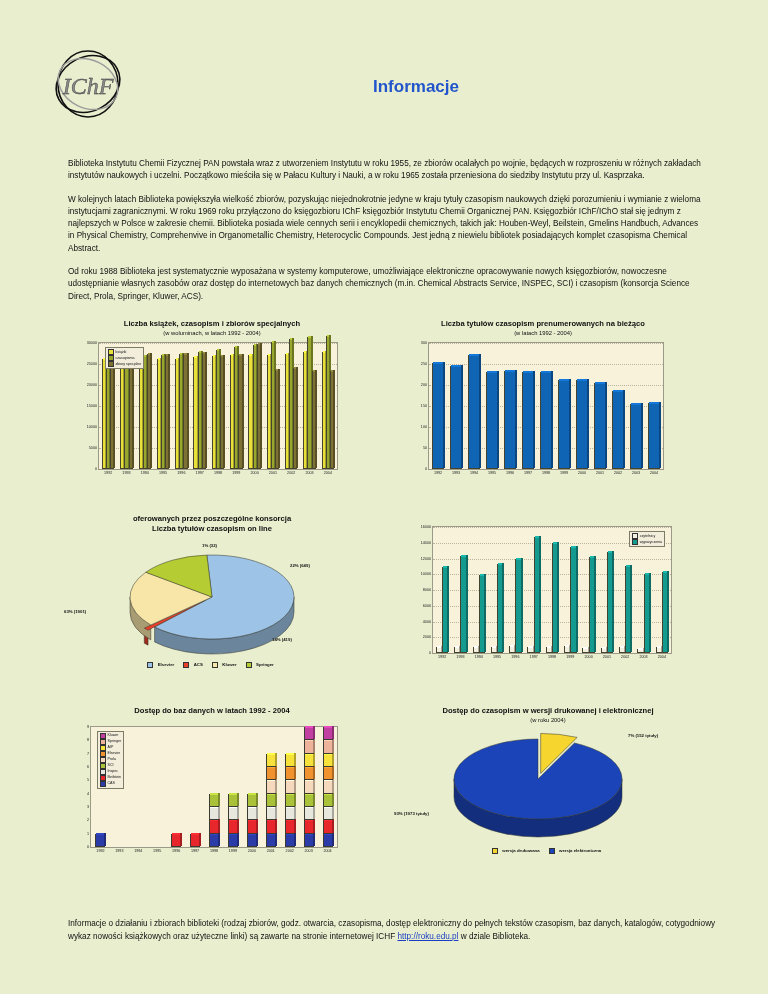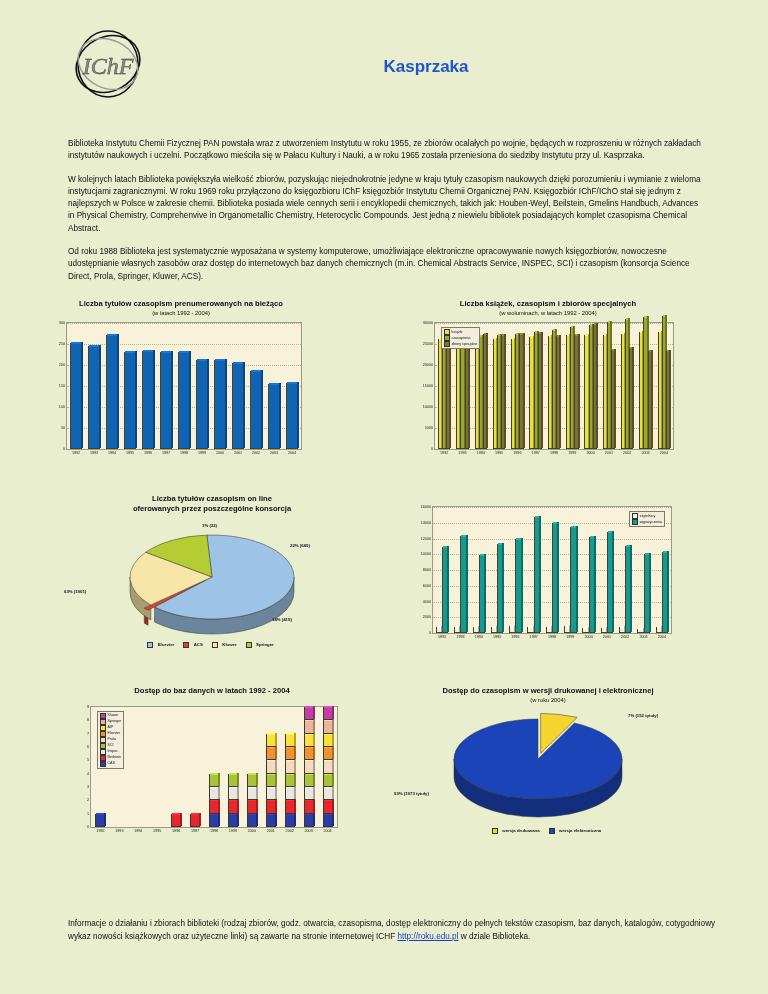--- a/index.html
+++ b/index.html
@@ -7,21 +7,22 @@
     width:768px;height:994px;
     background:#e8eece;
     font-family:"Liberation Sans",sans-serif;
     color:#111;
     overflow:hidden;
     position:relative;
   }
   
   .header{
     display:flex;align-items:center;
-    padding:26px 0 10px 62px;
+    padding:26px 0 10px 42px;
+    margin-top:20px;
   }
   .logo{
     width:92px;height:76px;flex:0 0 92px;
     position:relative;
   }
   .titles{flex:1;text-align:center;padding-right:70px;}
   .t1{
     font-size:30px;font-weight:bold;color:#2b3a9c;
     letter-spacing:.2px;line-height:1.05;
   }
@@ -90,30 +91,234 @@
 <div class="header">
   <div class="logo">
     <svg width="92" height="76" viewBox="0 0 92 76">
       <ellipse cx="46" cy="38" rx="30" ry="33" fill="none" stroke="#111" stroke-width="1.6"></ellipse>
       <ellipse cx="46" cy="38" rx="33" ry="27" fill="none" stroke="#111" stroke-width="1.6" transform="rotate(-28 46 38)"></ellipse>
       <ellipse cx="46" cy="38" rx="31" ry="24" fill="none" stroke="#9b9b9b" stroke-width="1.4" transform="rotate(26 46 38)"></ellipse>
       <text x="46" y="48" text-anchor="middle" font-family="Liberation Serif, serif" font-size="24" font-style="italic" fill="#8a8a8a" stroke="#333" stroke-width=".4">IChF</text>
     </svg>
   </div>
   <div class="titles">
-    <div class="t2">Kasprzaka</div>
+    <div class="t2">Informacje</div>
   </div>
 </div>
 
 <div class="para intro">Biblioteka Instytutu Chemii Fizycznej PAN powstała wraz z utworzeniem Instytutu w roku 1955, ze zbiorów ocalałych po wojnie, będących w rozproszeniu w różnych zakładach instytutów naukowych i uczelni. Początkowo mieściła się w Pałacu Kultury i Nauki, a w roku 1965 została przeniesiona do siedziby Instytutu przy ul. Kasprzaka.</div>
 <div class="para">W kolejnych latach Biblioteka powiększyła wielkość zbiorów, pozyskując niejednokrotnie jedyne w kraju tytuły czasopism naukowych dzięki porozumieniu i wymianie z wieloma instytucjami zagranicznymi. W roku 1969 roku przyłączono do księgozbioru IChF księgozbiór Instytutu Chemii Organicznej PAN. Księgozbiór IChF/IChO stał się jednym z najlepszych w Polsce w zakresie chemii. Biblioteka posiada wiele cennych serii i encyklopedii chemicznych, takich jak: Houben-Weyl, Beilstein, Gmelins Handbuch, Advances in Physical Chemistry, Comprehenvive in Organometallic Chemistry, Heterocyclic Compounds. Jest jedną z niewielu bibliotek posiadających komplet czasopisma Chemical Abstract.</div>
 <div class="para">Od roku 1988 Biblioteka jest systematycznie wyposażana w systemy komputerowe, umożliwiające elektroniczne opracowywanie nowych księgozbiorów, nowoczesne udostępnianie własnych zasobów oraz dostęp do internetowych baz danych chemicznych (m.in. Chemical Abstracts Service, INSPEC, SCI) i czasopism (konsorcja Science Direct, Prola, Springer, Kluwer, ACS).</div>
 
 <div class="charts">
   <div class="row">
+
+    <div class="cell" style="width:300px;margin-left:62px;">
+      <div class="ch-title">Liczba książek, czasopism i zbiorów specjalnych</div>
+      <div class="ch-sub">(w woluminach, w latach 1992 - 2004)</div>
+      <div class="plot" id="p0" style="margin:6px 0 0 36px;width:240px;height:128px;">
+          <div class="ytick" style="top: 126px;">0</div>
+          <div class="gl" style="top: 105px;"></div>
+          <div class="ytick" style="top: 105px;">5000</div>
+          <div class="gl" style="top: 84px;"></div>
+          <div class="ytick" style="top: 84px;">10000</div>
+          <div class="gl" style="top: 63px;"></div>
+          <div class="ytick" style="top: 63px;">15000</div>
+          <div class="gl" style="top: 42px;"></div>
+          <div class="ytick" style="top: 42px;">20000</div>
+          <div class="gl" style="top: 21px;"></div>
+          <div class="ytick" style="top: 21px;">25000</div>
+          <div class="gl" style="top: 0px;"></div>
+          <div class="ytick" style="top: 0px;">30000</div>
+          <div class="xtick" style="left: 9.15385px;">1992</div>
+          <div class="xtick" style="left: 27.4615px;">1993</div>
+          <div class="xtick" style="left: 45.7692px;">1994</div>
+          <div class="xtick" style="left: 64.0769px;">1995</div>
+          <div class="xtick" style="left: 82.3846px;">1996</div>
+          <div class="xtick" style="left: 100.692px;">1997</div>
+          <div class="xtick" style="left: 119px;">1998</div>
+          <div class="xtick" style="left: 137.308px;">1999</div>
+          <div class="xtick" style="left: 155.615px;">2000</div>
+          <div class="xtick" style="left: 173.923px;">2001</div>
+          <div class="xtick" style="left: 192.231px;">2002</div>
+          <div class="xtick" style="left: 210.538px;">2003</div>
+          <div class="xtick" style="left: 228.846px;">2004</div>
+          <div class="bar" style="left: 2.92923px; width: 4.14974px; height: 110.46px; background: rgb(233, 224, 58); border: 0.5px solid rgb(68, 68, 46);">
+            <div class="top" style="background: rgb(255, 255, 70);"></div>
+            <div class="side" style="background: rgb(163, 157, 41);"></div>
+          </div>
+          <div class="bar" style="left: 7.07897px; width: 4.14974px; height: 112.98px; background: rgb(154, 167, 46); border: 0.5px solid rgb(68, 68, 46);">
+            <div class="top" style="background: rgb(185, 200, 55);"></div>
+            <div class="side" style="background: rgb(108, 117, 32);"></div>
+          </div>
+          <div class="bar" style="left: 11.2287px; width: 4.14974px; height: 115.5px; background: rgb(125, 113, 52); border: 0.5px solid rgb(68, 68, 46);">
+            <div class="top" style="background: rgb(150, 136, 62);"></div>
+            <div class="side" style="background: rgb(88, 79, 36);"></div>
+          </div>
+          <div class="bar" style="left: 21.2369px; width: 4.14974px; height: 109.62px; background: rgb(233, 224, 58); border: 0.5px solid rgb(68, 68, 46);">
+            <div class="top" style="background: rgb(255, 255, 70);"></div>
+            <div class="side" style="background: rgb(163, 157, 41);"></div>
+          </div>
+          <div class="bar" style="left: 25.3867px; width: 4.14974px; height: 111.72px; background: rgb(154, 167, 46); border: 0.5px solid rgb(68, 68, 46);">
+            <div class="top" style="background: rgb(185, 200, 55);"></div>
+            <div class="side" style="background: rgb(108, 117, 32);"></div>
+          </div>
+          <div class="bar" style="left: 29.5364px; width: 4.14974px; height: 112.98px; background: rgb(125, 113, 52); border: 0.5px solid rgb(68, 68, 46);">
+            <div class="top" style="background: rgb(150, 136, 62);"></div>
+            <div class="side" style="background: rgb(88, 79, 36);"></div>
+          </div>
+          <div class="bar" style="left: 39.5446px; width: 4.14974px; height: 109.2px; background: rgb(233, 224, 58); border: 0.5px solid rgb(68, 68, 46);">
+            <div class="top" style="background: rgb(255, 255, 70);"></div>
+            <div class="side" style="background: rgb(163, 157, 41);"></div>
+          </div>
+          <div class="bar" style="left: 43.6944px; width: 4.14974px; height: 113.4px; background: rgb(154, 167, 46); border: 0.5px solid rgb(68, 68, 46);">
+            <div class="top" style="background: rgb(185, 200, 55);"></div>
+            <div class="side" style="background: rgb(108, 117, 32);"></div>
+          </div>
+          <div class="bar" style="left: 47.8441px; width: 4.14974px; height: 115.08px; background: rgb(125, 113, 52); border: 0.5px solid rgb(68, 68, 46);">
+            <div class="top" style="background: rgb(150, 136, 62);"></div>
+            <div class="side" style="background: rgb(88, 79, 36);"></div>
+          </div>
+          <div class="bar" style="left: 57.8523px; width: 4.14974px; height: 110.46px; background: rgb(233, 224, 58); border: 0.5px solid rgb(68, 68, 46);">
+            <div class="top" style="background: rgb(255, 255, 70);"></div>
+            <div class="side" style="background: rgb(163, 157, 41);"></div>
+          </div>
+          <div class="bar" style="left: 62.0021px; width: 4.14974px; height: 114.24px; background: rgb(154, 167, 46); border: 0.5px solid rgb(68, 68, 46);">
+            <div class="top" style="background: rgb(185, 200, 55);"></div>
+            <div class="side" style="background: rgb(108, 117, 32);"></div>
+          </div>
+          <div class="bar" style="left: 66.1518px; width: 4.14974px; height: 114.24px; background: rgb(125, 113, 52); border: 0.5px solid rgb(68, 68, 46);">
+            <div class="top" style="background: rgb(150, 136, 62);"></div>
+            <div class="side" style="background: rgb(88, 79, 36);"></div>
+          </div>
+          <div class="bar" style="left: 76.16px; width: 4.14974px; height: 110.04px; background: rgb(233, 224, 58); border: 0.5px solid rgb(68, 68, 46);">
+            <div class="top" style="background: rgb(255, 255, 70);"></div>
+            <div class="side" style="background: rgb(163, 157, 41);"></div>
+          </div>
+          <div class="bar" style="left: 80.3097px; width: 4.14974px; height: 115.08px; background: rgb(154, 167, 46); border: 0.5px solid rgb(68, 68, 46);">
+            <div class="top" style="background: rgb(185, 200, 55);"></div>
+            <div class="side" style="background: rgb(108, 117, 32);"></div>
+          </div>
+          <div class="bar" style="left: 84.4595px; width: 4.14974px; height: 115.5px; background: rgb(125, 113, 52); border: 0.5px solid rgb(68, 68, 46);">
+            <div class="top" style="background: rgb(150, 136, 62);"></div>
+            <div class="side" style="background: rgb(88, 79, 36);"></div>
+          </div>
+          <div class="bar" style="left: 94.4677px; width: 4.14974px; height: 112.14px; background: rgb(233, 224, 58); border: 0.5px solid rgb(68, 68, 46);">
+            <div class="top" style="background: rgb(255, 255, 70);"></div>
+            <div class="side" style="background: rgb(163, 157, 41);"></div>
+          </div>
+          <div class="bar" style="left: 98.6174px; width: 4.14974px; height: 117.6px; background: rgb(154, 167, 46); border: 0.5px solid rgb(68, 68, 46);">
+            <div class="top" style="background: rgb(185, 200, 55);"></div>
+            <div class="side" style="background: rgb(108, 117, 32);"></div>
+          </div>
+          <div class="bar" style="left: 102.767px; width: 4.14974px; height: 116.34px; background: rgb(125, 113, 52); border: 0.5px solid rgb(68, 68, 46);">
+            <div class="top" style="background: rgb(150, 136, 62);"></div>
+            <div class="side" style="background: rgb(88, 79, 36);"></div>
+          </div>
+          <div class="bar" style="left: 112.775px; width: 4.14974px; height: 113.4px; background: rgb(233, 224, 58); border: 0.5px solid rgb(68, 68, 46);">
+            <div class="top" style="background: rgb(255, 255, 70);"></div>
+            <div class="side" style="background: rgb(163, 157, 41);"></div>
+          </div>
+          <div class="bar" style="left: 116.925px; width: 4.14974px; height: 119.7px; background: rgb(154, 167, 46); border: 0.5px solid rgb(68, 68, 46);">
+            <div class="top" style="background: rgb(185, 200, 55);"></div>
+            <div class="side" style="background: rgb(108, 117, 32);"></div>
+          </div>
+          <div class="bar" style="left: 121.075px; width: 4.14974px; height: 112.98px; background: rgb(125, 113, 52); border: 0.5px solid rgb(68, 68, 46);">
+            <div class="top" style="background: rgb(150, 136, 62);"></div>
+            <div class="side" style="background: rgb(88, 79, 36);"></div>
+          </div>
+          <div class="bar" style="left: 131.083px; width: 4.14974px; height: 114.24px; background: rgb(233, 224, 58); border: 0.5px solid rgb(68, 68, 46);">
+            <div class="top" style="background: rgb(255, 255, 70);"></div>
+            <div class="side" style="background: rgb(163, 157, 41);"></div>
+          </div>
+          <div class="bar" style="left: 135.233px; width: 4.14974px; height: 122.64px; background: rgb(154, 167, 46); border: 0.5px solid rgb(68, 68, 46);">
+            <div class="top" style="background: rgb(185, 200, 55);"></div>
+            <div class="side" style="background: rgb(108, 117, 32);"></div>
+          </div>
+          <div class="bar" style="left: 139.383px; width: 4.14974px; height: 114.66px; background: rgb(125, 113, 52); border: 0.5px solid rgb(68, 68, 46);">
+            <div class="top" style="background: rgb(150, 136, 62);"></div>
+            <div class="side" style="background: rgb(88, 79, 36);"></div>
+          </div>
+          <div class="bar" style="left: 149.391px; width: 4.14974px; height: 113.82px; background: rgb(233, 224, 58); border: 0.5px solid rgb(68, 68, 46);">
+            <div class="top" style="background: rgb(255, 255, 70);"></div>
+            <div class="side" style="background: rgb(163, 157, 41);"></div>
+          </div>
+          <div class="bar" style="left: 153.541px; width: 4.14974px; height: 124.32px; background: rgb(154, 167, 46); border: 0.5px solid rgb(68, 68, 46);">
+            <div class="top" style="background: rgb(185, 200, 55);"></div>
+            <div class="side" style="background: rgb(108, 117, 32);"></div>
+          </div>
+          <div class="bar" style="left: 157.69px; width: 4.14974px; height: 124.74px; background: rgb(125, 113, 52); border: 0.5px solid rgb(68, 68, 46);">
+            <div class="top" style="background: rgb(150, 136, 62);"></div>
+            <div class="side" style="background: rgb(88, 79, 36);"></div>
+          </div>
+          <div class="bar" style="left: 167.698px; width: 4.14974px; height: 113.82px; background: rgb(233, 224, 58); border: 0.5px solid rgb(68, 68, 46);">
+            <div class="top" style="background: rgb(255, 255, 70);"></div>
+            <div class="side" style="background: rgb(163, 157, 41);"></div>
+          </div>
+          <div class="bar" style="left: 171.848px; width: 4.14974px; height: 127.26px; background: rgb(154, 167, 46); border: 0.5px solid rgb(68, 68, 46);">
+            <div class="top" style="background: rgb(185, 200, 55);"></div>
+            <div class="side" style="background: rgb(108, 117, 32);"></div>
+          </div>
+          <div class="bar" style="left: 175.998px; width: 4.14974px; height: 99.12px; background: rgb(125, 113, 52); border: 0.5px solid rgb(68, 68, 46);">
+            <div class="top" style="background: rgb(150, 136, 62);"></div>
+            <div class="side" style="background: rgb(88, 79, 36);"></div>
+          </div>
+          <div class="bar" style="left: 186.006px; width: 4.14974px; height: 115.5px; background: rgb(233, 224, 58); border: 0.5px solid rgb(68, 68, 46);">
+            <div class="top" style="background: rgb(255, 255, 70);"></div>
+            <div class="side" style="background: rgb(163, 157, 41);"></div>
+          </div>
+          <div class="bar" style="left: 190.156px; width: 4.14974px; height: 130.2px; background: rgb(154, 167, 46); border: 0.5px solid rgb(68, 68, 46);">
+            <div class="top" style="background: rgb(185, 200, 55);"></div>
+            <div class="side" style="background: rgb(108, 117, 32);"></div>
+          </div>
+          <div class="bar" style="left: 194.306px; width: 4.14974px; height: 101.64px; background: rgb(125, 113, 52); border: 0.5px solid rgb(68, 68, 46);">
+            <div class="top" style="background: rgb(150, 136, 62);"></div>
+            <div class="side" style="background: rgb(88, 79, 36);"></div>
+          </div>
+          <div class="bar" style="left: 204.314px; width: 4.14974px; height: 117.18px; background: rgb(233, 224, 58); border: 0.5px solid rgb(68, 68, 46);">
+            <div class="top" style="background: rgb(255, 255, 70);"></div>
+            <div class="side" style="background: rgb(163, 157, 41);"></div>
+          </div>
+          <div class="bar" style="left: 208.464px; width: 4.14974px; height: 132.72px; background: rgb(154, 167, 46); border: 0.5px solid rgb(68, 68, 46);">
+            <div class="top" style="background: rgb(185, 200, 55);"></div>
+            <div class="side" style="background: rgb(108, 117, 32);"></div>
+          </div>
+          <div class="bar" style="left: 212.613px; width: 4.14974px; height: 97.86px; background: rgb(125, 113, 52); border: 0.5px solid rgb(68, 68, 46);">
+            <div class="top" style="background: rgb(150, 136, 62);"></div>
+            <div class="side" style="background: rgb(88, 79, 36);"></div>
+          </div>
+          <div class="bar" style="left: 222.622px; width: 4.14974px; height: 117.18px; background: rgb(233, 224, 58); border: 0.5px solid rgb(68, 68, 46);">
+            <div class="top" style="background: rgb(255, 255, 70);"></div>
+            <div class="side" style="background: rgb(163, 157, 41);"></div>
+          </div>
+          <div class="bar" style="left: 226.771px; width: 4.14974px; height: 133.56px; background: rgb(154, 167, 46); border: 0.5px solid rgb(68, 68, 46);">
+            <div class="top" style="background: rgb(185, 200, 55);"></div>
+            <div class="side" style="background: rgb(108, 117, 32);"></div>
+          </div>
+          <div class="bar" style="left: 230.921px; width: 4.14974px; height: 98.28px; background: rgb(125, 113, 52); border: 0.5px solid rgb(68, 68, 46);">
+            <div class="top" style="background: rgb(150, 136, 62);"></div>
+            <div class="side" style="background: rgb(88, 79, 36);"></div>
+          </div>
+          <div class="legend" style="left: 6px; top: 4px;">
+            <div class="lg-row">
+              <span class="sw" style="background: rgb(233, 224, 58);"></span>
+              <span>książki</span>
+            </div>
+            <div class="lg-row">
+              <span class="sw" style="background: rgb(154, 167, 46);"></span>
+              <span>czasopisma</span>
+            </div>
+            <div class="lg-row">
+              <span class="sw" style="background: rgb(125, 113, 52);"></span>
+              <span>zbiory specjalne</span>
+            </div>
+          </div>
+        </div>
+      <div style="height:16px"></div>
+    </div>
 
     <div class="cell" style="width:310px;margin-left:26px;">
       <div class="ch-title">Liczba tytułów czasopism prenumerowanych na bieżąco</div>
       <div class="ch-sub">(w latach 1992 - 2004)</div>
       <div class="plot" id="p1" style="margin:6px 0 0 40px;width:236px;height:128px;">
           <div class="ytick" style="top: 126px;">0</div>
           <div class="gl" style="top: 105px;"></div>
           <div class="ytick" style="top: 105px;">50</div>
           <div class="gl" style="top: 84px;"></div>
           <div class="ytick" style="top: 84px;">100</div>
@@ -185,231 +390,27 @@
           <div class="bar" style="left: 200.88px; width: 12.24px; height: 65.52px; background: rgb(16, 100, 180); border: 0.5px solid rgb(68, 68, 46);">
             <div class="top" style="background: rgb(19, 120, 216);"></div>
             <div class="side" style="background: rgb(11, 70, 126);"></div>
           </div>
           <div class="bar" style="left: 218.88px; width: 12.24px; height: 65.94px; background: rgb(16, 100, 180); border: 0.5px solid rgb(68, 68, 46);">
             <div class="top" style="background: rgb(19, 120, 216);"></div>
             <div class="side" style="background: rgb(11, 70, 126);"></div>
           </div>
         </div>
     </div>
+  </div>
+
+  <div class="row" style="margin-top:28px;">
 
     <div class="cell" style="width:300px;margin-left:62px;">
-      <div class="ch-title">Liczba książek, czasopism i zbiorów specjalnych</div>
-      <div class="ch-sub">(w woluminach, w latach 1992 - 2004)</div>
-      <div class="plot" id="p0" style="margin:6px 0 0 36px;width:240px;height:128px;">
-          <div class="ytick" style="top: 126px;">0</div>
-          <div class="gl" style="top: 105px;"></div>
-          <div class="ytick" style="top: 105px;">5000</div>
-          <div class="gl" style="top: 84px;"></div>
-          <div class="ytick" style="top: 84px;">10000</div>
-          <div class="gl" style="top: 63px;"></div>
-          <div class="ytick" style="top: 63px;">15000</div>
-          <div class="gl" style="top: 42px;"></div>
-          <div class="ytick" style="top: 42px;">20000</div>
-          <div class="gl" style="top: 21px;"></div>
-          <div class="ytick" style="top: 21px;">25000</div>
-          <div class="gl" style="top: 0px;"></div>
-          <div class="ytick" style="top: 0px;">30000</div>
-          <div class="xtick" style="left: 9.15385px;">1992</div>
-          <div class="xtick" style="left: 27.4615px;">1993</div>
-          <div class="xtick" style="left: 45.7692px;">1994</div>
-          <div class="xtick" style="left: 64.0769px;">1995</div>
-          <div class="xtick" style="left: 82.3846px;">1996</div>
-          <div class="xtick" style="left: 100.692px;">1997</div>
-          <div class="xtick" style="left: 119px;">1998</div>
-          <div class="xtick" style="left: 137.308px;">1999</div>
-          <div class="xtick" style="left: 155.615px;">2000</div>
-          <div class="xtick" style="left: 173.923px;">2001</div>
-          <div class="xtick" style="left: 192.231px;">2002</div>
-          <div class="xtick" style="left: 210.538px;">2003</div>
-          <div class="xtick" style="left: 228.846px;">2004</div>
-          <div class="bar" style="left: 2.92923px; width: 4.14974px; height: 110.46px; background: rgb(233, 224, 58); border: 0.5px solid rgb(68, 68, 46);">
-            <div class="top" style="background: rgb(255, 255, 70);"></div>
-            <div class="side" style="background: rgb(163, 157, 41);"></div>
-          </div>
-          <div class="bar" style="left: 7.07897px; width: 4.14974px; height: 112.98px; background: rgb(154, 167, 46); border: 0.5px solid rgb(68, 68, 46);">
-            <div class="top" style="background: rgb(185, 200, 55);"></div>
-            <div class="side" style="background: rgb(108, 117, 32);"></div>
-          </div>
-          <div class="bar" style="left: 11.2287px; width: 4.14974px; height: 115.5px; background: rgb(125, 113, 52); border: 0.5px solid rgb(68, 68, 46);">
-            <div class="top" style="background: rgb(150, 136, 62);"></div>
-            <div class="side" style="background: rgb(88, 79, 36);"></div>
-          </div>
-          <div class="bar" style="left: 21.2369px; width: 4.14974px; height: 109.62px; background: rgb(233, 224, 58); border: 0.5px solid rgb(68, 68, 46);">
-            <div class="top" style="background: rgb(255, 255, 70);"></div>
-            <div class="side" style="background: rgb(163, 157, 41);"></div>
-          </div>
-          <div class="bar" style="left: 25.3867px; width: 4.14974px; height: 111.72px; background: rgb(154, 167, 46); border: 0.5px solid rgb(68, 68, 46);">
-            <div class="top" style="background: rgb(185, 200, 55);"></div>
-            <div class="side" style="background: rgb(108, 117, 32);"></div>
-          </div>
-          <div class="bar" style="left: 29.5364px; width: 4.14974px; height: 112.98px; background: rgb(125, 113, 52); border: 0.5px solid rgb(68, 68, 46);">
-            <div class="top" style="background: rgb(150, 136, 62);"></div>
-            <div class="side" style="background: rgb(88, 79, 36);"></div>
-          </div>
-          <div class="bar" style="left: 39.5446px; width: 4.14974px; height: 109.2px; background: rgb(233, 224, 58); border: 0.5px solid rgb(68, 68, 46);">
-            <div class="top" style="background: rgb(255, 255, 70);"></div>
-            <div class="side" style="background: rgb(163, 157, 41);"></div>
-          </div>
-          <div class="bar" style="left: 43.6944px; width: 4.14974px; height: 113.4px; background: rgb(154, 167, 46); border: 0.5px solid rgb(68, 68, 46);">
-            <div class="top" style="background: rgb(185, 200, 55);"></div>
-            <div class="side" style="background: rgb(108, 117, 32);"></div>
-          </div>
-          <div class="bar" style="left: 47.8441px; width: 4.14974px; height: 115.08px; background: rgb(125, 113, 52); border: 0.5px solid rgb(68, 68, 46);">
-            <div class="top" style="background: rgb(150, 136, 62);"></div>
-            <div class="side" style="background: rgb(88, 79, 36);"></div>
-          </div>
-          <div class="bar" style="left: 57.8523px; width: 4.14974px; height: 110.46px; background: rgb(233, 224, 58); border: 0.5px solid rgb(68, 68, 46);">
-            <div class="top" style="background: rgb(255, 255, 70);"></div>
-            <div class="side" style="background: rgb(163, 157, 41);"></div>
-          </div>
-          <div class="bar" style="left: 62.0021px; width: 4.14974px; height: 114.24px; background: rgb(154, 167, 46); border: 0.5px solid rgb(68, 68, 46);">
-            <div class="top" style="background: rgb(185, 200, 55);"></div>
-            <div class="side" style="background: rgb(108, 117, 32);"></div>
-          </div>
-          <div class="bar" style="left: 66.1518px; width: 4.14974px; height: 114.24px; background: rgb(125, 113, 52); border: 0.5px solid rgb(68, 68, 46);">
-            <div class="top" style="background: rgb(150, 136, 62);"></div>
-            <div class="side" style="background: rgb(88, 79, 36);"></div>
-          </div>
-          <div class="bar" style="left: 76.16px; width: 4.14974px; height: 110.04px; background: rgb(233, 224, 58); border: 0.5px solid rgb(68, 68, 46);">
-            <div class="top" style="background: rgb(255, 255, 70);"></div>
-            <div class="side" style="background: rgb(163, 157, 41);"></div>
-          </div>
-          <div class="bar" style="left: 80.3097px; width: 4.14974px; height: 115.08px; background: rgb(154, 167, 46); border: 0.5px solid rgb(68, 68, 46);">
-            <div class="top" style="background: rgb(185, 200, 55);"></div>
-            <div class="side" style="background: rgb(108, 117, 32);"></div>
-          </div>
-          <div class="bar" style="left: 84.4595px; width: 4.14974px; height: 115.5px; background: rgb(125, 113, 52); border: 0.5px solid rgb(68, 68, 46);">
-            <div class="top" style="background: rgb(150, 136, 62);"></div>
-            <div class="side" style="background: rgb(88, 79, 36);"></div>
-          </div>
-          <div class="bar" style="left: 94.4677px; width: 4.14974px; height: 112.14px; background: rgb(233, 224, 58); border: 0.5px solid rgb(68, 68, 46);">
-            <div class="top" style="background: rgb(255, 255, 70);"></div>
-            <div class="side" style="background: rgb(163, 157, 41);"></div>
-          </div>
-          <div class="bar" style="left: 98.6174px; width: 4.14974px; height: 117.6px; background: rgb(154, 167, 46); border: 0.5px solid rgb(68, 68, 46);">
-            <div class="top" style="background: rgb(185, 200, 55);"></div>
-            <div class="side" style="background: rgb(108, 117, 32);"></div>
-          </div>
-          <div class="bar" style="left: 102.767px; width: 4.14974px; height: 116.34px; background: rgb(125, 113, 52); border: 0.5px solid rgb(68, 68, 46);">
-            <div class="top" style="background: rgb(150, 136, 62);"></div>
-            <div class="side" style="background: rgb(88, 79, 36);"></div>
-          </div>
-          <div class="bar" style="left: 112.775px; width: 4.14974px; height: 113.4px; background: rgb(233, 224, 58); border: 0.5px solid rgb(68, 68, 46);">
-            <div class="top" style="background: rgb(255, 255, 70);"></div>
-            <div class="side" style="background: rgb(163, 157, 41);"></div>
-          </div>
-          <div class="bar" style="left: 116.925px; width: 4.14974px; height: 119.7px; background: rgb(154, 167, 46); border: 0.5px solid rgb(68, 68, 46);">
-            <div class="top" style="background: rgb(185, 200, 55);"></div>
-            <div class="side" style="background: rgb(108, 117, 32);"></div>
-          </div>
-          <div class="bar" style="left: 121.075px; width: 4.14974px; height: 112.98px; background: rgb(125, 113, 52); border: 0.5px solid rgb(68, 68, 46);">
-            <div class="top" style="background: rgb(150, 136, 62);"></div>
-            <div class="side" style="background: rgb(88, 79, 36);"></div>
-          </div>
-          <div class="bar" style="left: 131.083px; width: 4.14974px; height: 114.24px; background: rgb(233, 224, 58); border: 0.5px solid rgb(68, 68, 46);">
-            <div class="top" style="background: rgb(255, 255, 70);"></div>
-            <div class="side" style="background: rgb(163, 157, 41);"></div>
-          </div>
-          <div class="bar" style="left: 135.233px; width: 4.14974px; height: 122.64px; background: rgb(154, 167, 46); border: 0.5px solid rgb(68, 68, 46);">
-            <div class="top" style="background: rgb(185, 200, 55);"></div>
-            <div class="side" style="background: rgb(108, 117, 32);"></div>
-          </div>
-          <div class="bar" style="left: 139.383px; width: 4.14974px; height: 114.66px; background: rgb(125, 113, 52); border: 0.5px solid rgb(68, 68, 46);">
-            <div class="top" style="background: rgb(150, 136, 62);"></div>
-            <div class="side" style="background: rgb(88, 79, 36);"></div>
-          </div>
-          <div class="bar" style="left: 149.391px; width: 4.14974px; height: 113.82px; background: rgb(233, 224, 58); border: 0.5px solid rgb(68, 68, 46);">
-            <div class="top" style="background: rgb(255, 255, 70);"></div>
-            <div class="side" style="background: rgb(163, 157, 41);"></div>
-          </div>
-          <div class="bar" style="left: 153.541px; width: 4.14974px; height: 124.32px; background: rgb(154, 167, 46); border: 0.5px solid rgb(68, 68, 46);">
-            <div class="top" style="background: rgb(185, 200, 55);"></div>
-            <div class="side" style="background: rgb(108, 117, 32);"></div>
-          </div>
-          <div class="bar" style="left: 157.69px; width: 4.14974px; height: 124.74px; background: rgb(125, 113, 52); border: 0.5px solid rgb(68, 68, 46);">
-            <div class="top" style="background: rgb(150, 136, 62);"></div>
-            <div class="side" style="background: rgb(88, 79, 36);"></div>
-          </div>
-          <div class="bar" style="left: 167.698px; width: 4.14974px; height: 113.82px; background: rgb(233, 224, 58); border: 0.5px solid rgb(68, 68, 46);">
-            <div class="top" style="background: rgb(255, 255, 70);"></div>
-            <div class="side" style="background: rgb(163, 157, 41);"></div>
-          </div>
-          <div class="bar" style="left: 171.848px; width: 4.14974px; height: 127.26px; background: rgb(154, 167, 46); border: 0.5px solid rgb(68, 68, 46);">
-            <div class="top" style="background: rgb(185, 200, 55);"></div>
-            <div class="side" style="background: rgb(108, 117, 32);"></div>
-          </div>
-          <div class="bar" style="left: 175.998px; width: 4.14974px; height: 99.12px; background: rgb(125, 113, 52); border: 0.5px solid rgb(68, 68, 46);">
-            <div class="top" style="background: rgb(150, 136, 62);"></div>
-            <div class="side" style="background: rgb(88, 79, 36);"></div>
-          </div>
-          <div class="bar" style="left: 186.006px; width: 4.14974px; height: 115.5px; background: rgb(233, 224, 58); border: 0.5px solid rgb(68, 68, 46);">
-            <div class="top" style="background: rgb(255, 255, 70);"></div>
-            <div class="side" style="background: rgb(163, 157, 41);"></div>
-          </div>
-          <div class="bar" style="left: 190.156px; width: 4.14974px; height: 130.2px; background: rgb(154, 167, 46); border: 0.5px solid rgb(68, 68, 46);">
-            <div class="top" style="background: rgb(185, 200, 55);"></div>
-            <div class="side" style="background: rgb(108, 117, 32);"></div>
-          </div>
-          <div class="bar" style="left: 194.306px; width: 4.14974px; height: 101.64px; background: rgb(125, 113, 52); border: 0.5px solid rgb(68, 68, 46);">
-            <div class="top" style="background: rgb(150, 136, 62);"></div>
-            <div class="side" style="background: rgb(88, 79, 36);"></div>
-          </div>
-          <div class="bar" style="left: 204.314px; width: 4.14974px; height: 117.18px; background: rgb(233, 224, 58); border: 0.5px solid rgb(68, 68, 46);">
-            <div class="top" style="background: rgb(255, 255, 70);"></div>
-            <div class="side" style="background: rgb(163, 157, 41);"></div>
-          </div>
-          <div class="bar" style="left: 208.464px; width: 4.14974px; height: 132.72px; background: rgb(154, 167, 46); border: 0.5px solid rgb(68, 68, 46);">
-            <div class="top" style="background: rgb(185, 200, 55);"></div>
-            <div class="side" style="background: rgb(108, 117, 32);"></div>
-          </div>
-          <div class="bar" style="left: 212.613px; width: 4.14974px; height: 97.86px; background: rgb(125, 113, 52); border: 0.5px solid rgb(68, 68, 46);">
-            <div class="top" style="background: rgb(150, 136, 62);"></div>
-            <div class="side" style="background: rgb(88, 79, 36);"></div>
-          </div>
-          <div class="bar" style="left: 222.622px; width: 4.14974px; height: 117.18px; background: rgb(233, 224, 58); border: 0.5px solid rgb(68, 68, 46);">
-            <div class="top" style="background: rgb(255, 255, 70);"></div>
-            <div class="side" style="background: rgb(163, 157, 41);"></div>
-          </div>
-          <div class="bar" style="left: 226.771px; width: 4.14974px; height: 133.56px; background: rgb(154, 167, 46); border: 0.5px solid rgb(68, 68, 46);">
-            <div class="top" style="background: rgb(185, 200, 55);"></div>
-            <div class="side" style="background: rgb(108, 117, 32);"></div>
-          </div>
-          <div class="bar" style="left: 230.921px; width: 4.14974px; height: 98.28px; background: rgb(125, 113, 52); border: 0.5px solid rgb(68, 68, 46);">
-            <div class="top" style="background: rgb(150, 136, 62);"></div>
-            <div class="side" style="background: rgb(88, 79, 36);"></div>
-          </div>
-          <div class="legend" style="left: 6px; top: 4px;">
-            <div class="lg-row">
-              <span class="sw" style="background: rgb(233, 224, 58);"></span>
-              <span>książki</span>
-            </div>
-            <div class="lg-row">
-              <span class="sw" style="background: rgb(154, 167, 46);"></span>
-              <span>czasopisma</span>
-            </div>
-            <div class="lg-row">
-              <span class="sw" style="background: rgb(125, 113, 52);"></span>
-              <span>zbiory specjalne</span>
-            </div>
-          </div>
-        </div>
-      <div style="height:16px"></div>
-    </div>
-  </div>
-
-  <div class="row" style="margin-top:28px;">
-
-    <div class="cell" style="width:300px;margin-left:62px;">
+      <div class="ch-title">oferowanych przez poszczególne konsorcja</div>
       <div class="ch-title">Liczba tytułów czasopism on line</div>
-      <div class="ch-title">oferowanych przez poszczególne konsorcja</div>
       <div id="p2" style="position:relative;width:300px;height:120px;margin-top:4px;"><svg width="300" height="120">
             <path d="M 232 58 A 82 42 0 0 1 92.58264657892738 87.98528450332343 L 92.58264657892738 102.98528450332343 A 82 42 0 0 0 232 73 Z" fill="#6b859c" stroke="#33332a" stroke-width=".5"></path>
             <path d="M 86.06907175933466 91.16639736776618 A 82 42 0 0 1 82.27856213192194 89.13025187054544 L 82.27856213192194 104.13025187054544 A 82 42 0 0 0 86.06907175933466 106.16639736776618 Z" fill="#9e2c1d" stroke="#33332a" stroke-width=".5"></path>
             <path d="M 88.79213695151466 85.94913900610267 A 82 42 0 0 1 68 58.00000000000001 L 68 73 A 82 42 0 0 0 88.79213695151466 100.94913900610267 Z" fill="#a89c72" stroke="#33332a" stroke-width=".5"></path>
             <path d="M 150 58 L 144.8511773985963 16.082877406012592 A 82 42 0 1 1 92.58264657892738 87.98528450332343 Z" fill="#9dc3e6" stroke="#33332a" stroke-width=".5"></path>
             <path d="M 143.48642518040728 61.18111286444276 L 86.06907175933466 91.16639736776618 A 82 42 0 0 1 82.27856213192194 89.13025187054544 Z" fill="#e8402a" stroke="#33332a" stroke-width=".5"></path>
             <path d="M 150 58 L 88.79213695151466 85.94913900610267 A 82 42 0 0 1 83.7758359486805 33.23198890283362 Z" fill="#f7e6a8" stroke="#33332a" stroke-width=".5"></path>
             <path d="M 150 58 L 83.7758359486805 33.23198890283362 A 82 42 0 0 1 144.85117739859632 16.082877406012592 Z" fill="#b5cc33" stroke="#33332a" stroke-width=".5"></path>
           </svg><div class="plabel" style="left: 2px; top: 70px;">63% (1901)</div><div class="plabel" style="left: 140px; top: 4px;">1% (32)</div><div class="plabel" style="left: 228px; top: 24px;">22% (649)</div><div class="plabel" style="left: 210px; top: 98px;">14% (419)</div></div>
       <div class="pielegend" id="lg2"><span><i style="background: rgb(157, 195, 230);"></i><span>Elsevier</span></span><span><i style="background: rgb(232, 64, 42);"></i><span>ACS</span></span><span><i style="background: rgb(247, 230, 168);"></i><span>Kluwer</span></span><span><i style="background: rgb(181, 204, 51);"></i><span>Springer</span></span></div>

